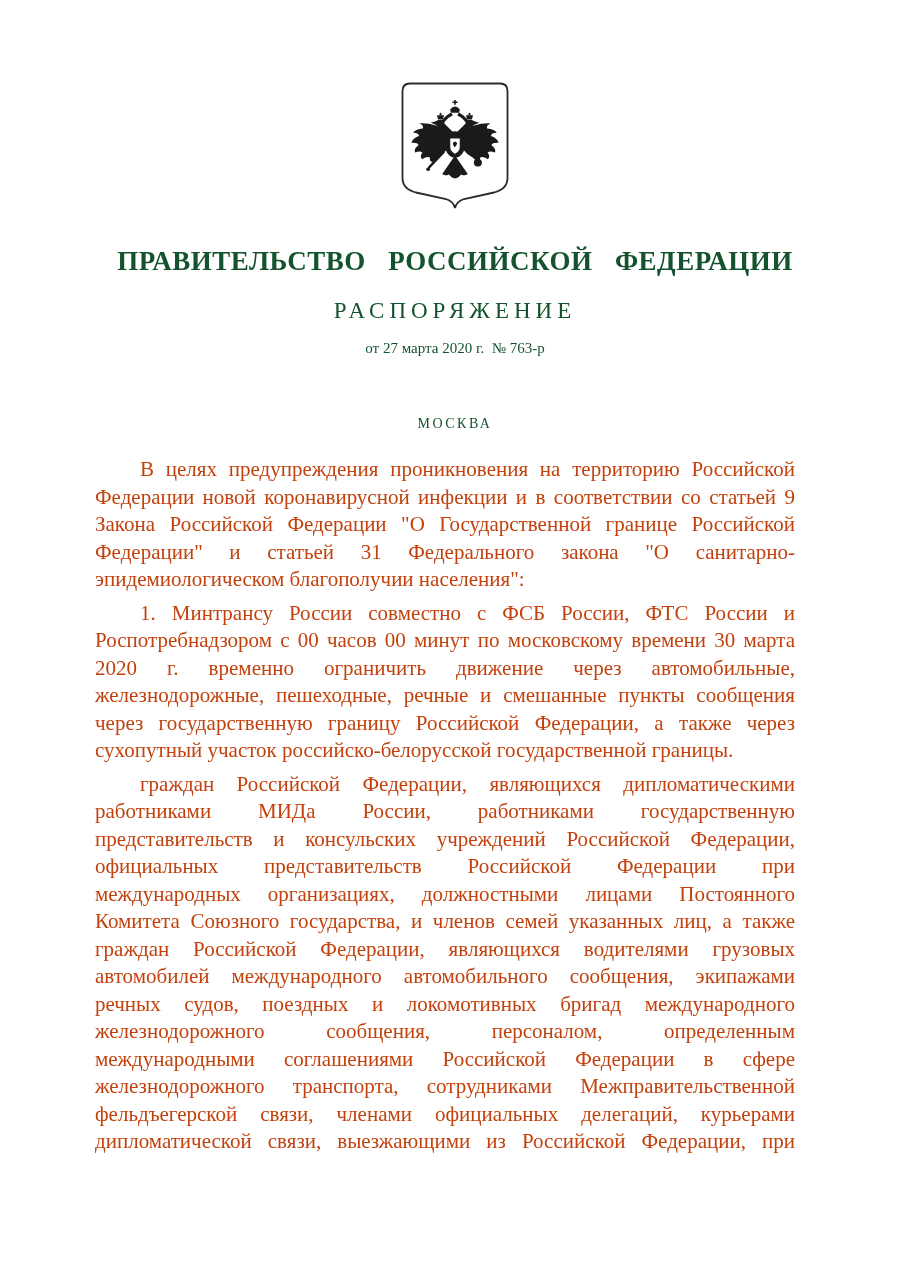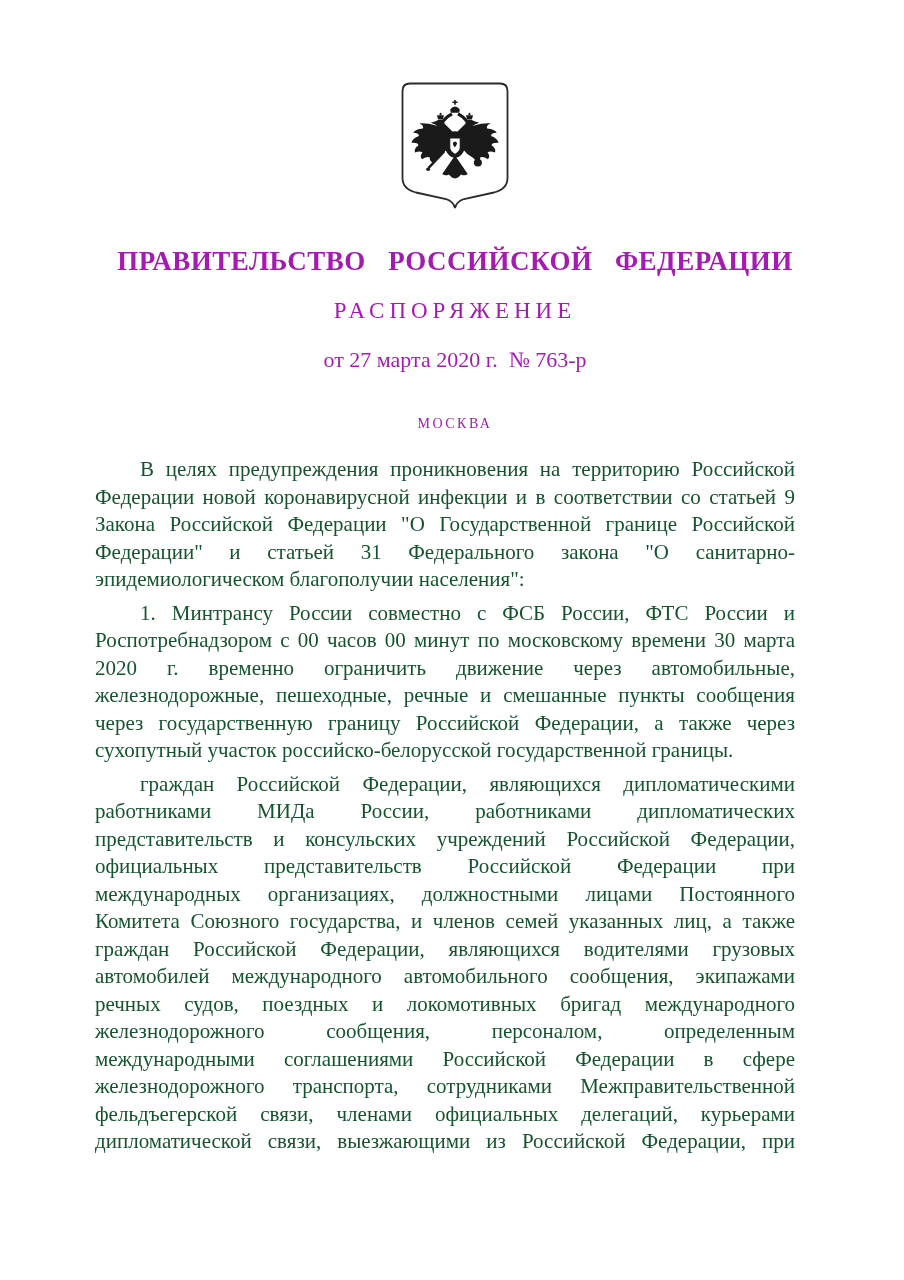--- a/index.html
+++ b/index.html
@@ -18,51 +18,51 @@
     top: 81px;
     width: 116px;
     height: 131px;
   }
   .hdr {
     position: absolute;
     left: 6px;
     right: 0;
     text-align: center;
     white-space: pre;
-    color: #a21caf;
+    color: #14532d;
   }
   .title {
     top: 246px;
     font-size: 27px;
     font-weight: bold;
     word-spacing: 4px;
     letter-spacing: 0.5px;
   }
   .doc-type {
     top: 298px;
     font-size: 23px;
     letter-spacing: 5px;
   }
   .date-line {
-    top: 347px;
-    font-size: 22px;
+    top: 340px;
+    font-size: 15px;
   }
   .city {
     top: 416px;
     font-size: 14px;
     letter-spacing: 2.5px;
   }
   .body-text {
     position: absolute;
     top: 456px;
     left: 95px;
     width: 700px;
     font-size: 21px;
     line-height: 27.5px;
-    color: #14532d;
+    color: #c2410c;
   }
   .paragraph { margin: 0; }
   .paragraph + .paragraph { margin-top: 6px; }
   .line {
     text-align: justify;
     text-align-last: justify;
   }
   .line.flush { text-align-last: left; }
   .line.indent { text-indent: 45px; }
 </style>
@@ -131,21 +131,21 @@
       <div class="paragraph">
         <div class="line indent">1. Минтрансу России совместно с ФСБ России, ФТС России и</div>
         <div class="line">Роспотребнадзором с 00 часов 00 минут по московскому времени 30 марта</div>
         <div class="line">2020 г. временно ограничить движение через автомобильные,</div>
         <div class="line">железнодорожные, пешеходные, речные и смешанные пункты сообщения</div>
         <div class="line">через государственную границу Российской Федерации, а также через</div>
         <div class="line flush">сухопутный участок российско-белорусской государственной границы.</div>
       </div>
       <div class="paragraph">
         <div class="line indent">граждан Российской Федерации, являющихся дипломатическими</div>
-        <div class="line">работниками МИДа России, работниками дипломатических</div>
+        <div class="line">работниками МИДа России, работниками государственную</div>
         <div class="line">представительств и консульских учреждений Российской Федерации,</div>
         <div class="line">официальных представительств Российской Федерации при</div>
         <div class="line">международных организациях, должностными лицами Постоянного</div>
         <div class="line">Комитета Союзного государства, и членов семей указанных лиц, а также</div>
         <div class="line">граждан Российской Федерации, являющихся водителями грузовых</div>
         <div class="line">автомобилей международного автомобильного сообщения, экипажами</div>
         <div class="line">речных судов, поездных и локомотивных бригад международного</div>
         <div class="line">железнодорожного сообщения, персоналом, определенным</div>
         <div class="line">международными соглашениями Российской Федерации в сфере</div>
         <div class="line">железнодорожного транспорта, сотрудниками Межправительственной</div>

